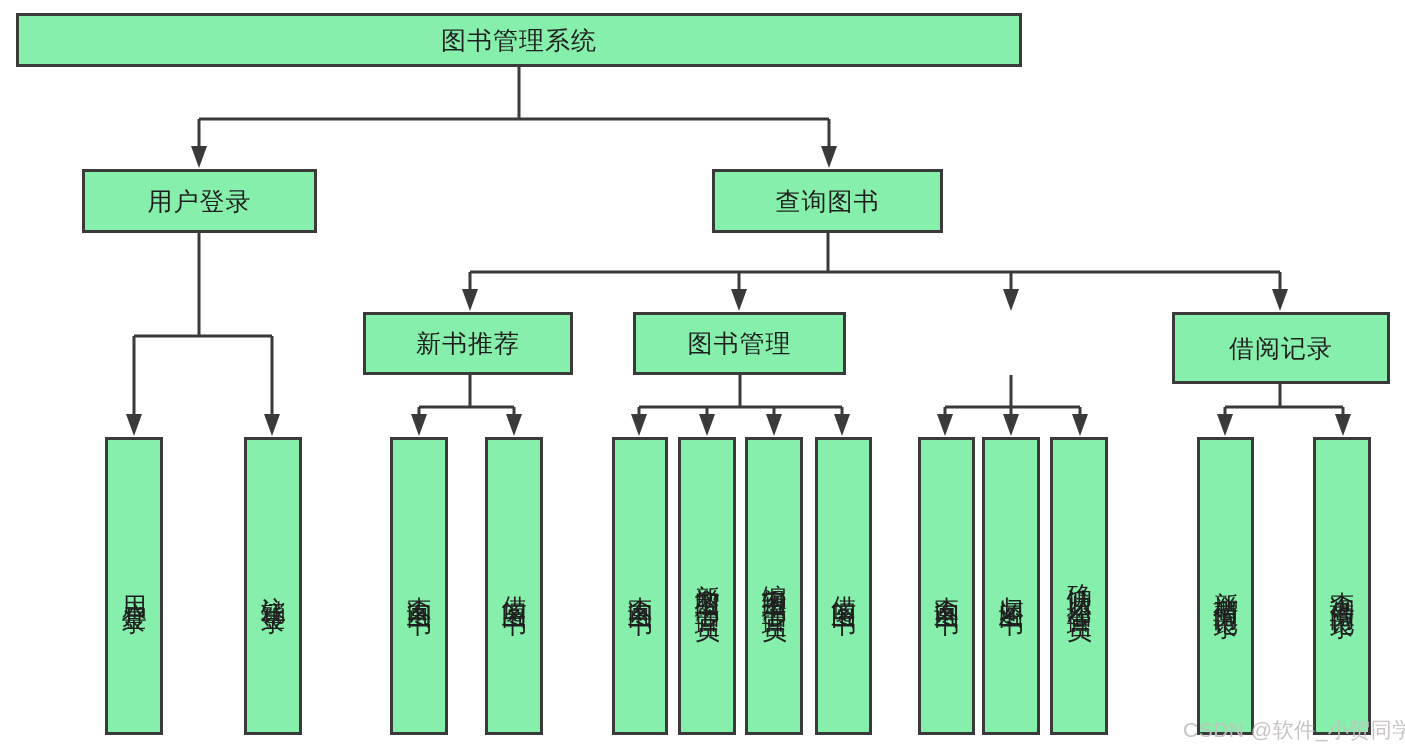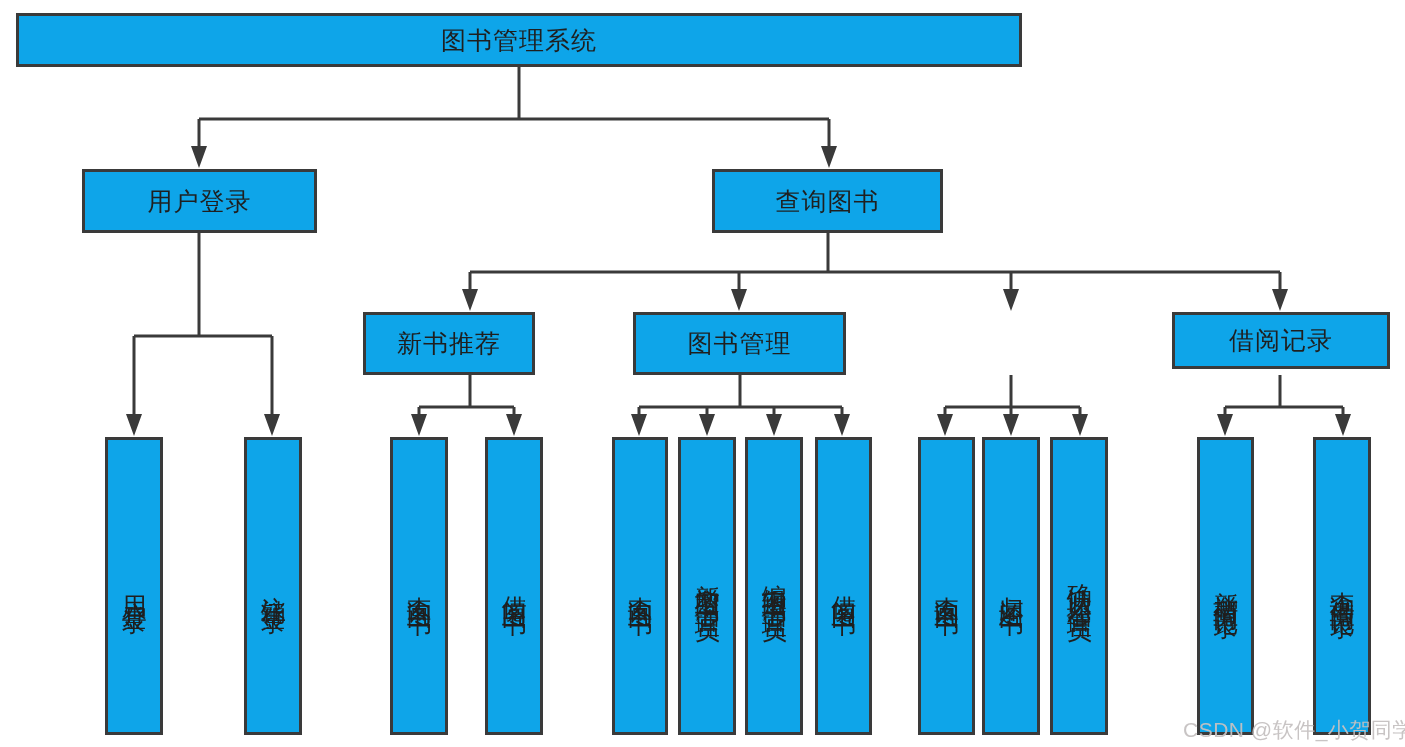--- a/index.html
+++ b/index.html
@@ -14,21 +14,21 @@
   #connectors {
     position: absolute;
     left: 0; top: 0;
     width: 1405px; height: 747px;
     z-index: 1;
   }
   .node {
     position: absolute;
     box-sizing: border-box;
     border: 3px solid #3a3a3a;
-    background: #0ea5e9;
+    background: #86efac;
     display: flex;
     align-items: center;
     justify-content: center;
     z-index: 2;
     color: #1f1f1f;
   }
   .hnode span {
     font-size: 25px;
     letter-spacing: 1px;
     white-space: nowrap;
@@ -78,27 +78,27 @@
     <span>图书管理系统</span>
   </div>
 
   <div class="node hnode" style="left:82px;top:169px;width:235px;height:64px">
     <span>用户登录</span>
   </div>
   <div class="node hnode" style="left:712px;top:169px;width:231px;height:64px">
     <span>查询图书</span>
   </div>
 
-  <div class="node hnode" style="left:363px;top:312px;width:172px;height:63px">
+  <div class="node hnode" style="left:363px;top:312px;width:210px;height:63px">
     <span>新书推荐</span>
   </div>
   <div class="node hnode" style="left:633px;top:312px;width:213px;height:63px">
     <span>图书管理</span>
   </div>
-  <div class="node hnode" style="left:1172px;top:312px;width:218px;height:57px">
+  <div class="node hnode" style="left:1172px;top:312px;width:218px;height:72px">
     <span>借阅记录</span>
   </div>
 
   <div class="node vnode" style="left:105px;top:437px;width:58px;height:298px">
     <span>用户登录</span>
   </div>
   <div class="node vnode" style="left:244px;top:437px;width:58px;height:298px">
     <span>注销登录</span>
   </div>
 

